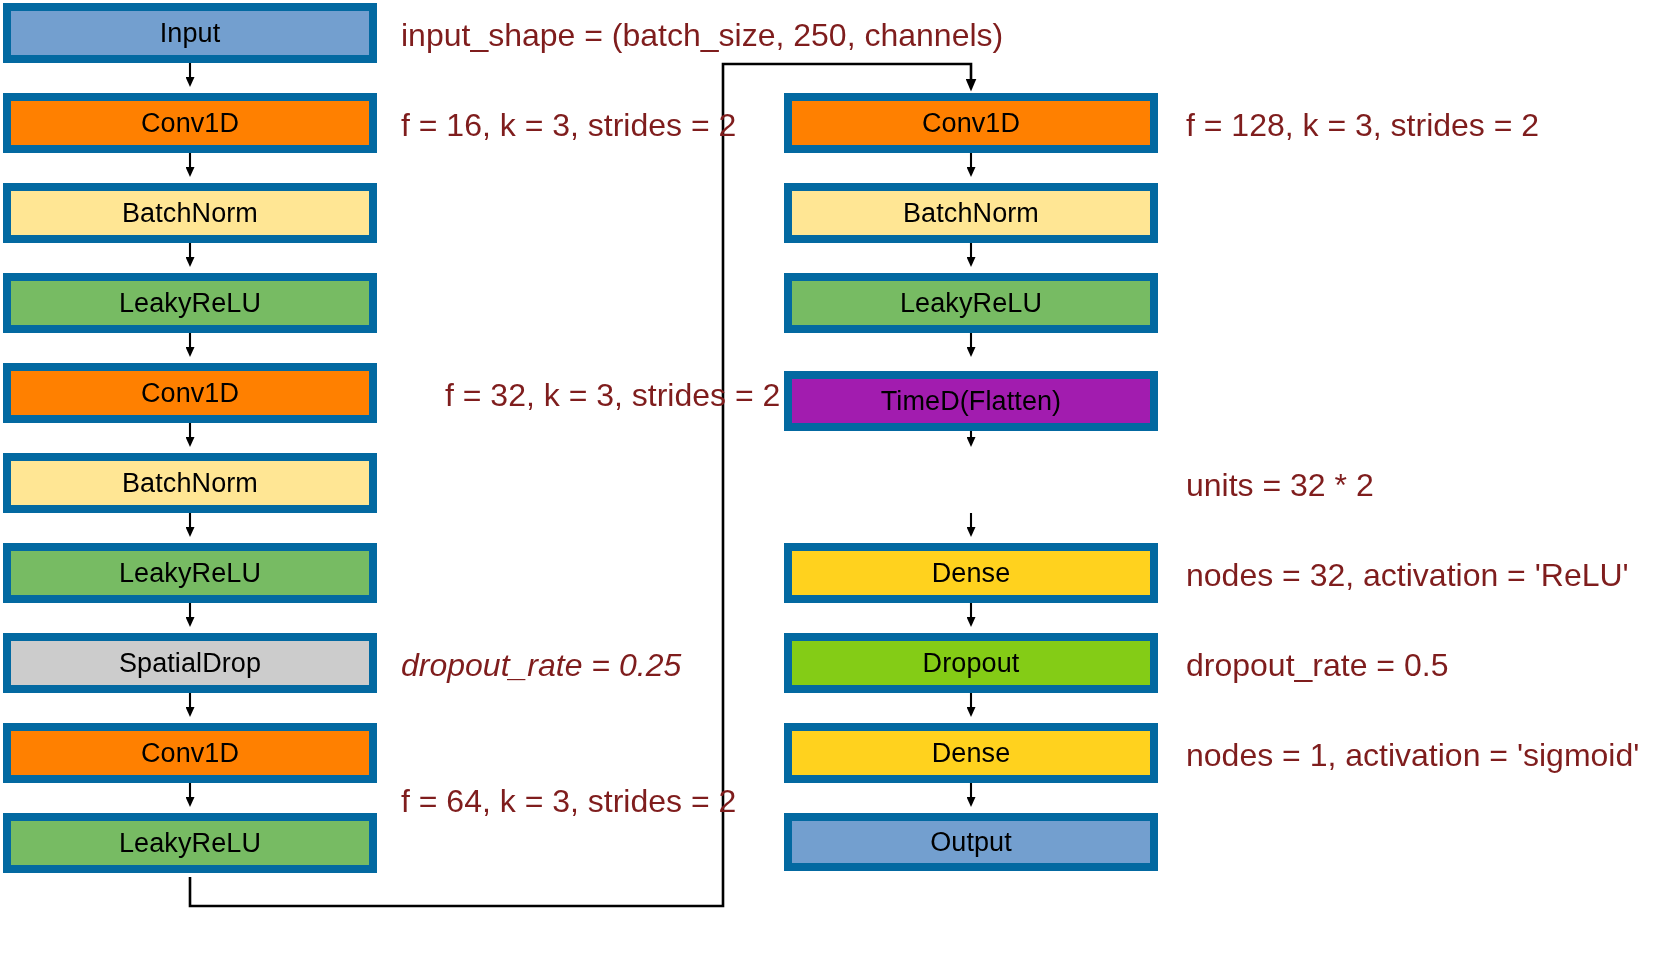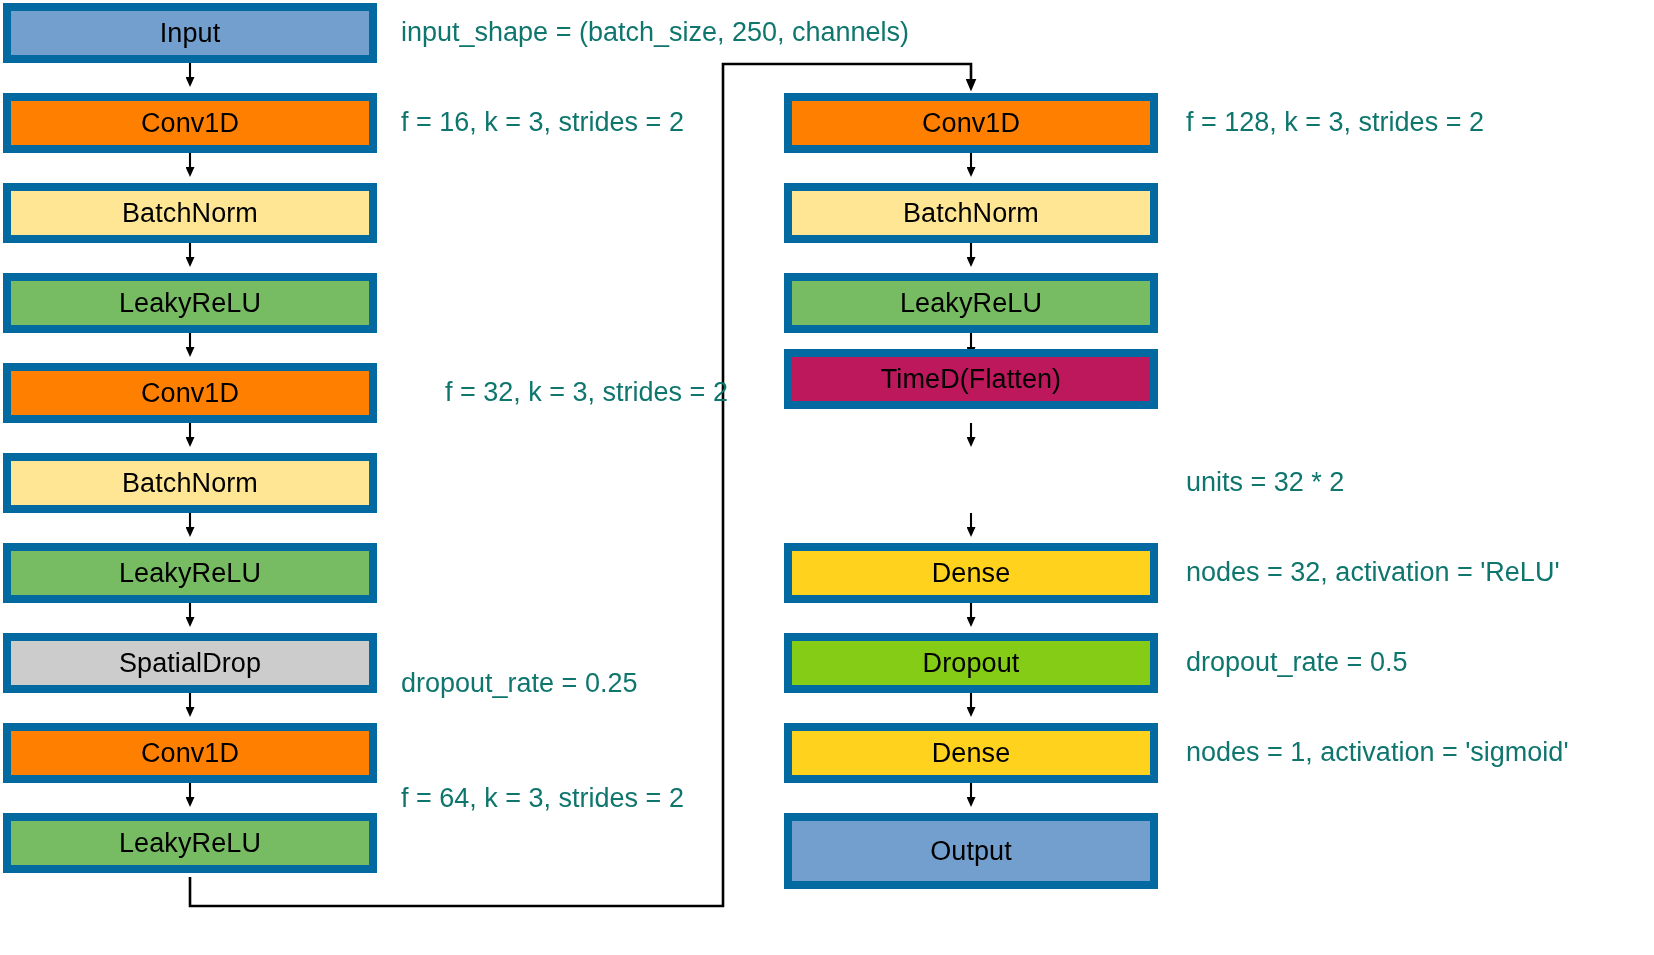--- a/index.html
+++ b/index.html
@@ -16,24 +16,24 @@
     border:8px solid #0369a1;
     display:flex;align-items:center;justify-content:center;
     font-size:27px;
     line-height:1;
     letter-spacing:0.1px;
     white-space:nowrap;
     color:#000000;
   }
   .ann{
     position:absolute;
-    font-size:27px;
+    font-size:32px;
     line-height:1;
     white-space:nowrap;
-    color:#0f766e;
+    color:#7f1d1d;
   }
 
   
   svg.wires{position:absolute;left:0;top:0;width:1654px;height:955px;overflow:visible;}
 </style>
 </head>
 <body>
 
 <div id="canvas">
 
@@ -101,21 +101,21 @@
     <span>BatchNorm</span>
   </div>
 
   <div class="node" style="left:3px;top:543px;width:374px;height:60px;background:#77BB63;">
     <span>LeakyReLU</span>
   </div>
 
   <div class="node" style="left:3px;top:633px;width:374px;height:60px;background:#CCCCCC;">
     <span>SpatialDrop</span>
   </div>
-  <div class="ann" style="left:401px;top:670px;">dropout_rate = 0.25</div>
+  <div class="ann" style="left:401px;top:649px;font-style:italic;">dropout_rate = 0.25</div>
 
   <div class="node" style="left:3px;top:723px;width:374px;height:60px;background:#FF8000;">
     <span>Conv1D</span>
   </div>
   <div class="ann" style="left:401px;top:739px;margin-top:46px;">f = 64, k = 3, strides = 2</div>
 
   <div class="node" style="left:3px;top:813px;width:374px;height:60px;background:#77BB63;">
     <span>LeakyReLU</span>
   </div>
 
@@ -125,38 +125,38 @@
   <div class="ann" style="left:1186px;top:109px;">f = 128, k = 3, strides = 2</div>
 
   <div class="node" style="left:784px;top:183px;width:374px;height:60px;background:#FFE694;">
     <span>BatchNorm</span>
   </div>
 
   <div class="node" style="left:784px;top:273px;width:374px;height:60px;background:#77BB63;">
     <span>LeakyReLU</span>
   </div>
 
-  <div class="node" style="left:784px;top:349px;width:374px;height:60px;background:#be185d;">
+  <div class="node" style="left:784px;top:371px;width:374px;height:60px;background:#a21caf;">
     <span>TimeD(Flatten)</span>
   </div>
 
   <div class="ann" style="left:1186px;top:469px;">units = 32 * 2</div>
 
   <div class="node" style="left:784px;top:543px;width:374px;height:60px;background:#FFD21E;">
     <span>Dense</span>
   </div>
   <div class="ann" style="left:1186px;top:559px;">nodes = 32, activation = 'ReLU'</div>
 
   <div class="node" style="left:784px;top:633px;width:374px;height:60px;background:#84cc16;">
     <span>Dropout</span>
   </div>
   <div class="ann" style="left:1186px;top:649px;">dropout_rate = 0.5</div>
 
   <div class="node" style="left:784px;top:723px;width:374px;height:60px;background:#FFD21E;">
     <span>Dense</span>
   </div>
   <div class="ann" style="left:1186px;top:739px;">nodes = 1, activation = 'sigmoid'</div>
 
-  <div class="node" style="left:784px;top:813px;width:374px;height:76px;background:#739FCF;">
+  <div class="node" style="left:784px;top:813px;width:374px;height:58px;background:#739FCF;">
     <span>Output</span>
   </div>
 
 </div>
 
 </body></html>

